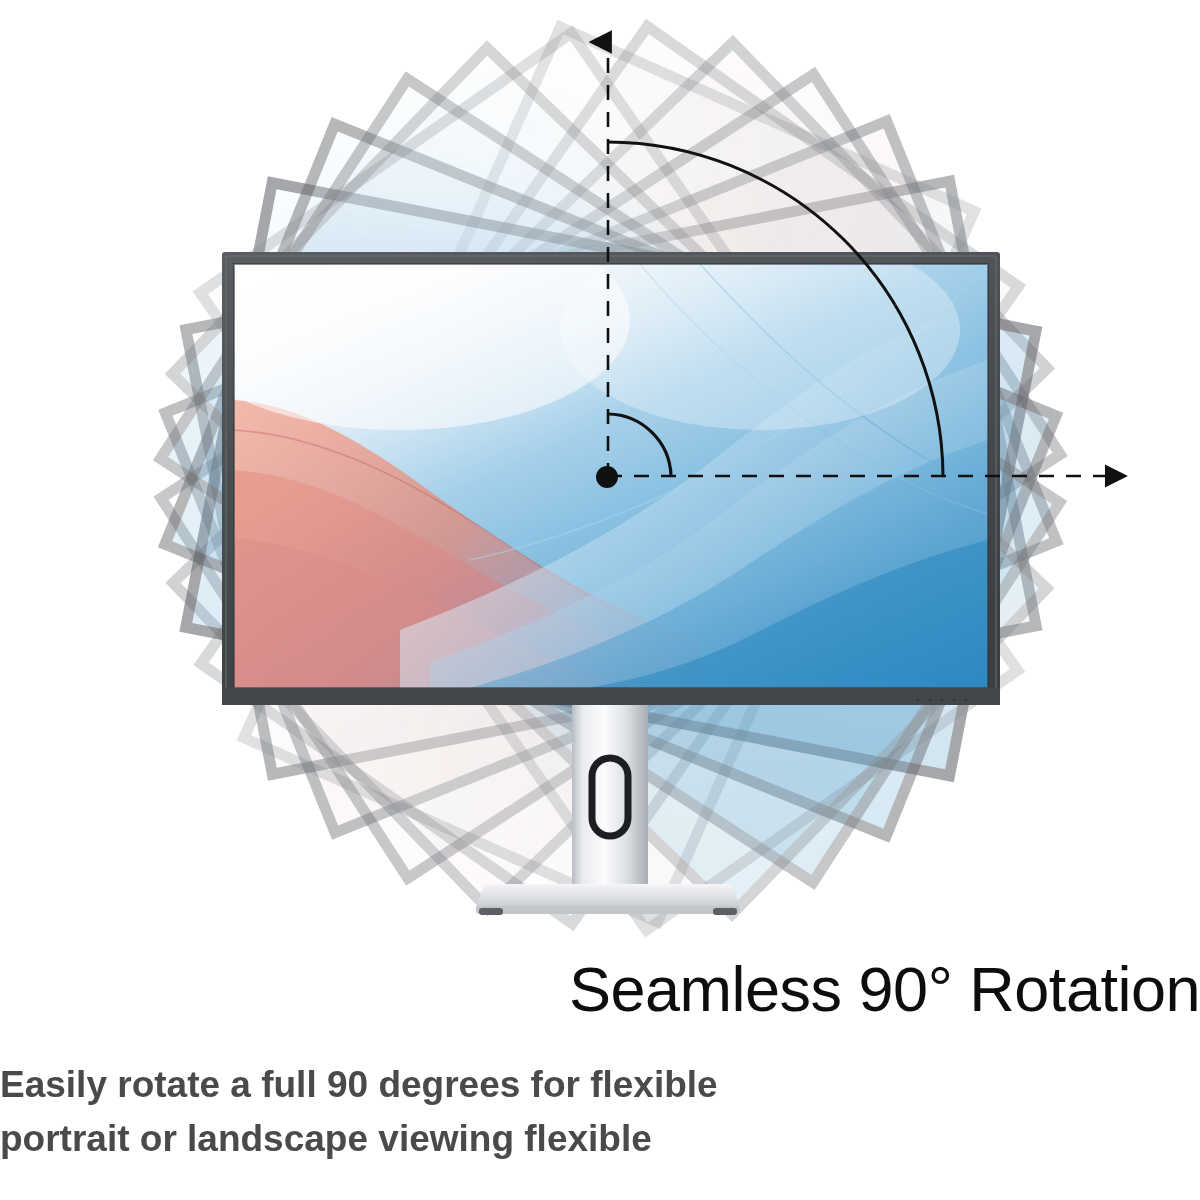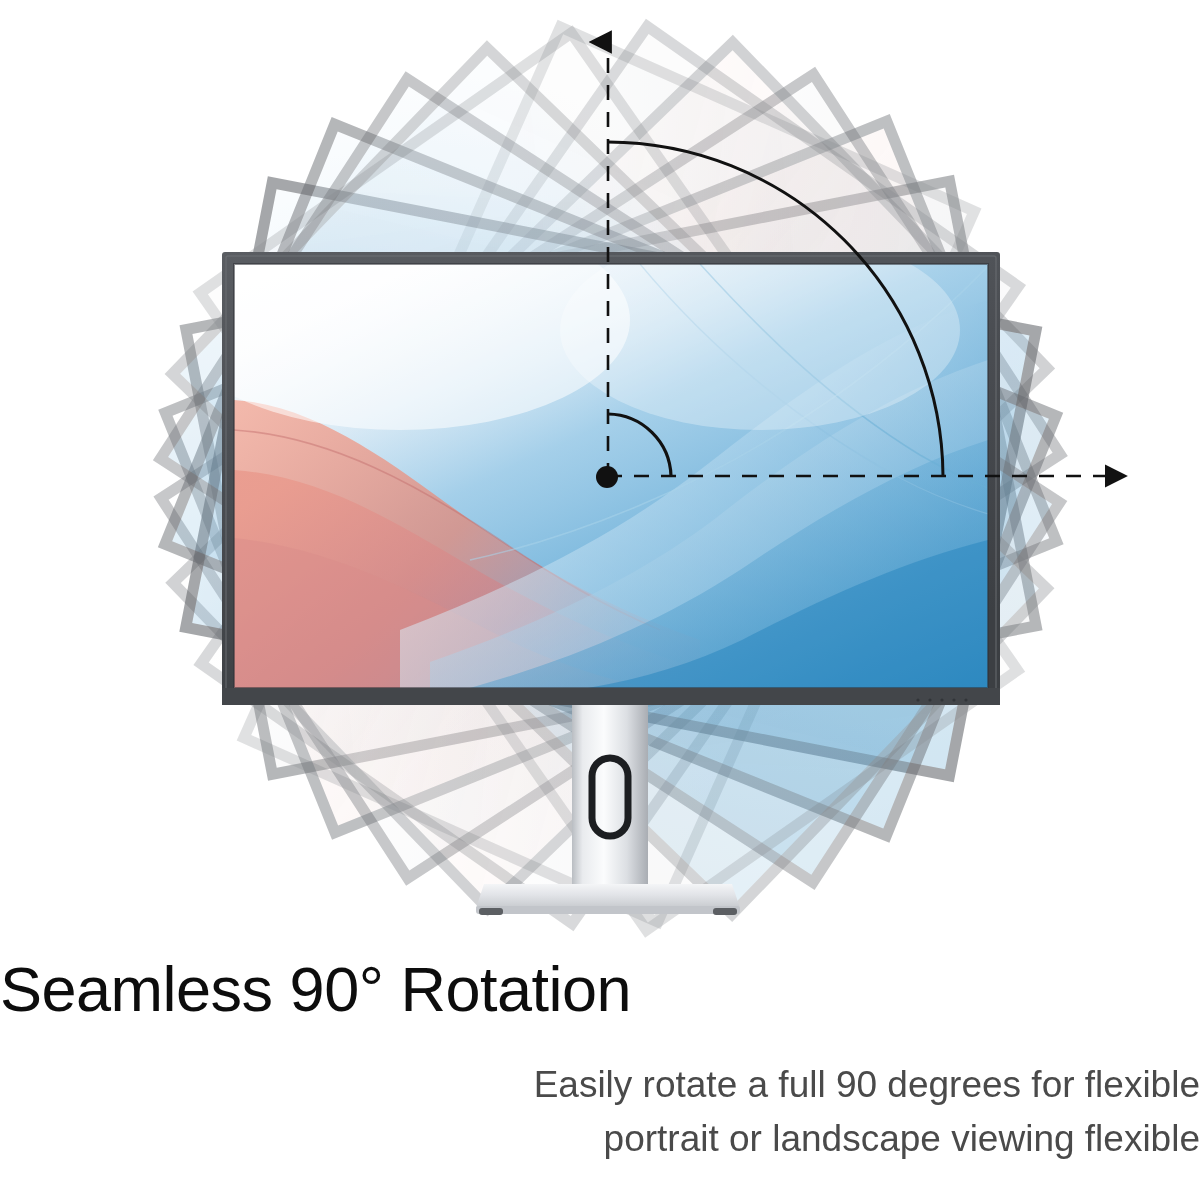--- a/index.html
+++ b/index.html
@@ -10,36 +10,36 @@
     overflow:hidden;
     position:relative;
   }
   #stage{position:absolute;inset:0;width:1200px;height:1200px;}
   svg.layer{position:absolute;left:0;top:0;width:1200px;height:1200px;display:block;}
 
   .headline{
     position:absolute;
     left:0;right:0;
     top:956px;
-    text-align:left;
+    text-align:right;
     font-size:63px;
     letter-spacing:-0.5px;
     color:#0d0d0d;
     font-weight:400;
     line-height:1.05;
     white-space:nowrap;
   }
   .subline{
     position:absolute;
     left:0;right:0;
     top:1058px;
-    text-align:right;
+    text-align:left;
     font-size:37px;
     color:#4a4a4a;
-    font-weight:400;
+    font-weight:700;
     line-height:1.45;
   }
   .subline div{white-space:nowrap;}
 </style>
 </head>
 <body>
 
 <div id="stage">
 
   <svg class="layer" viewBox="0 0 1200 1200">

